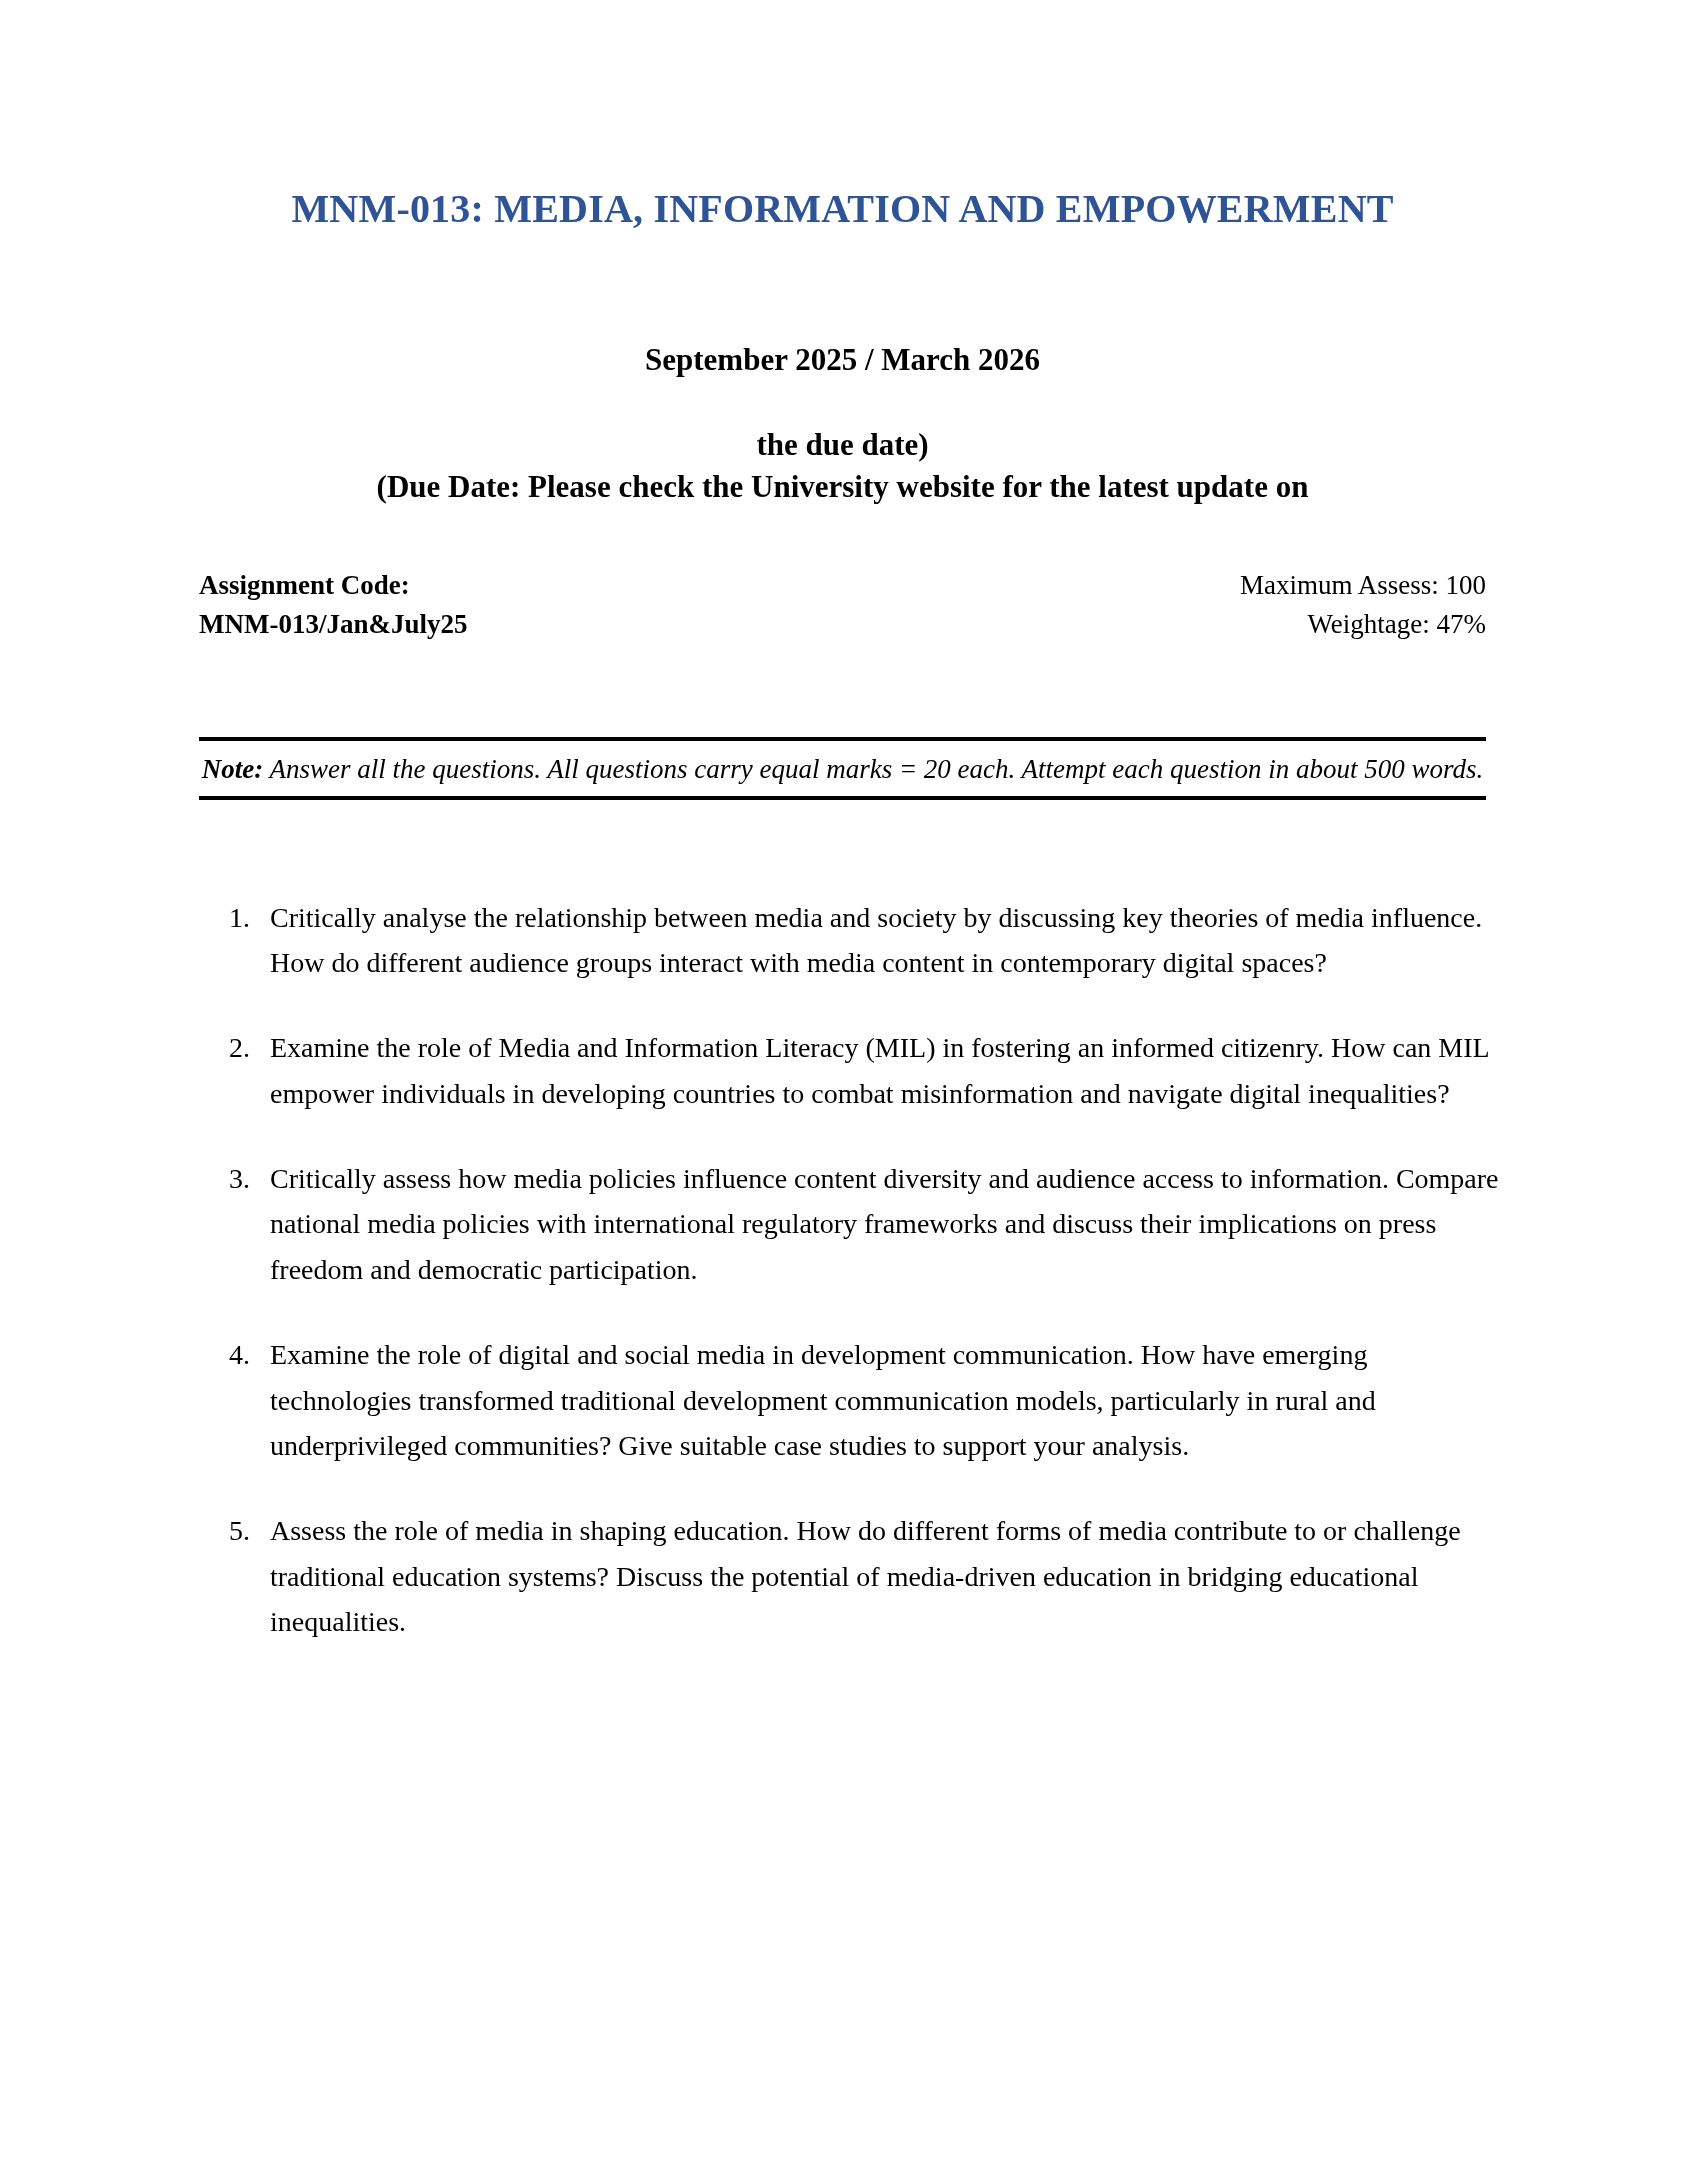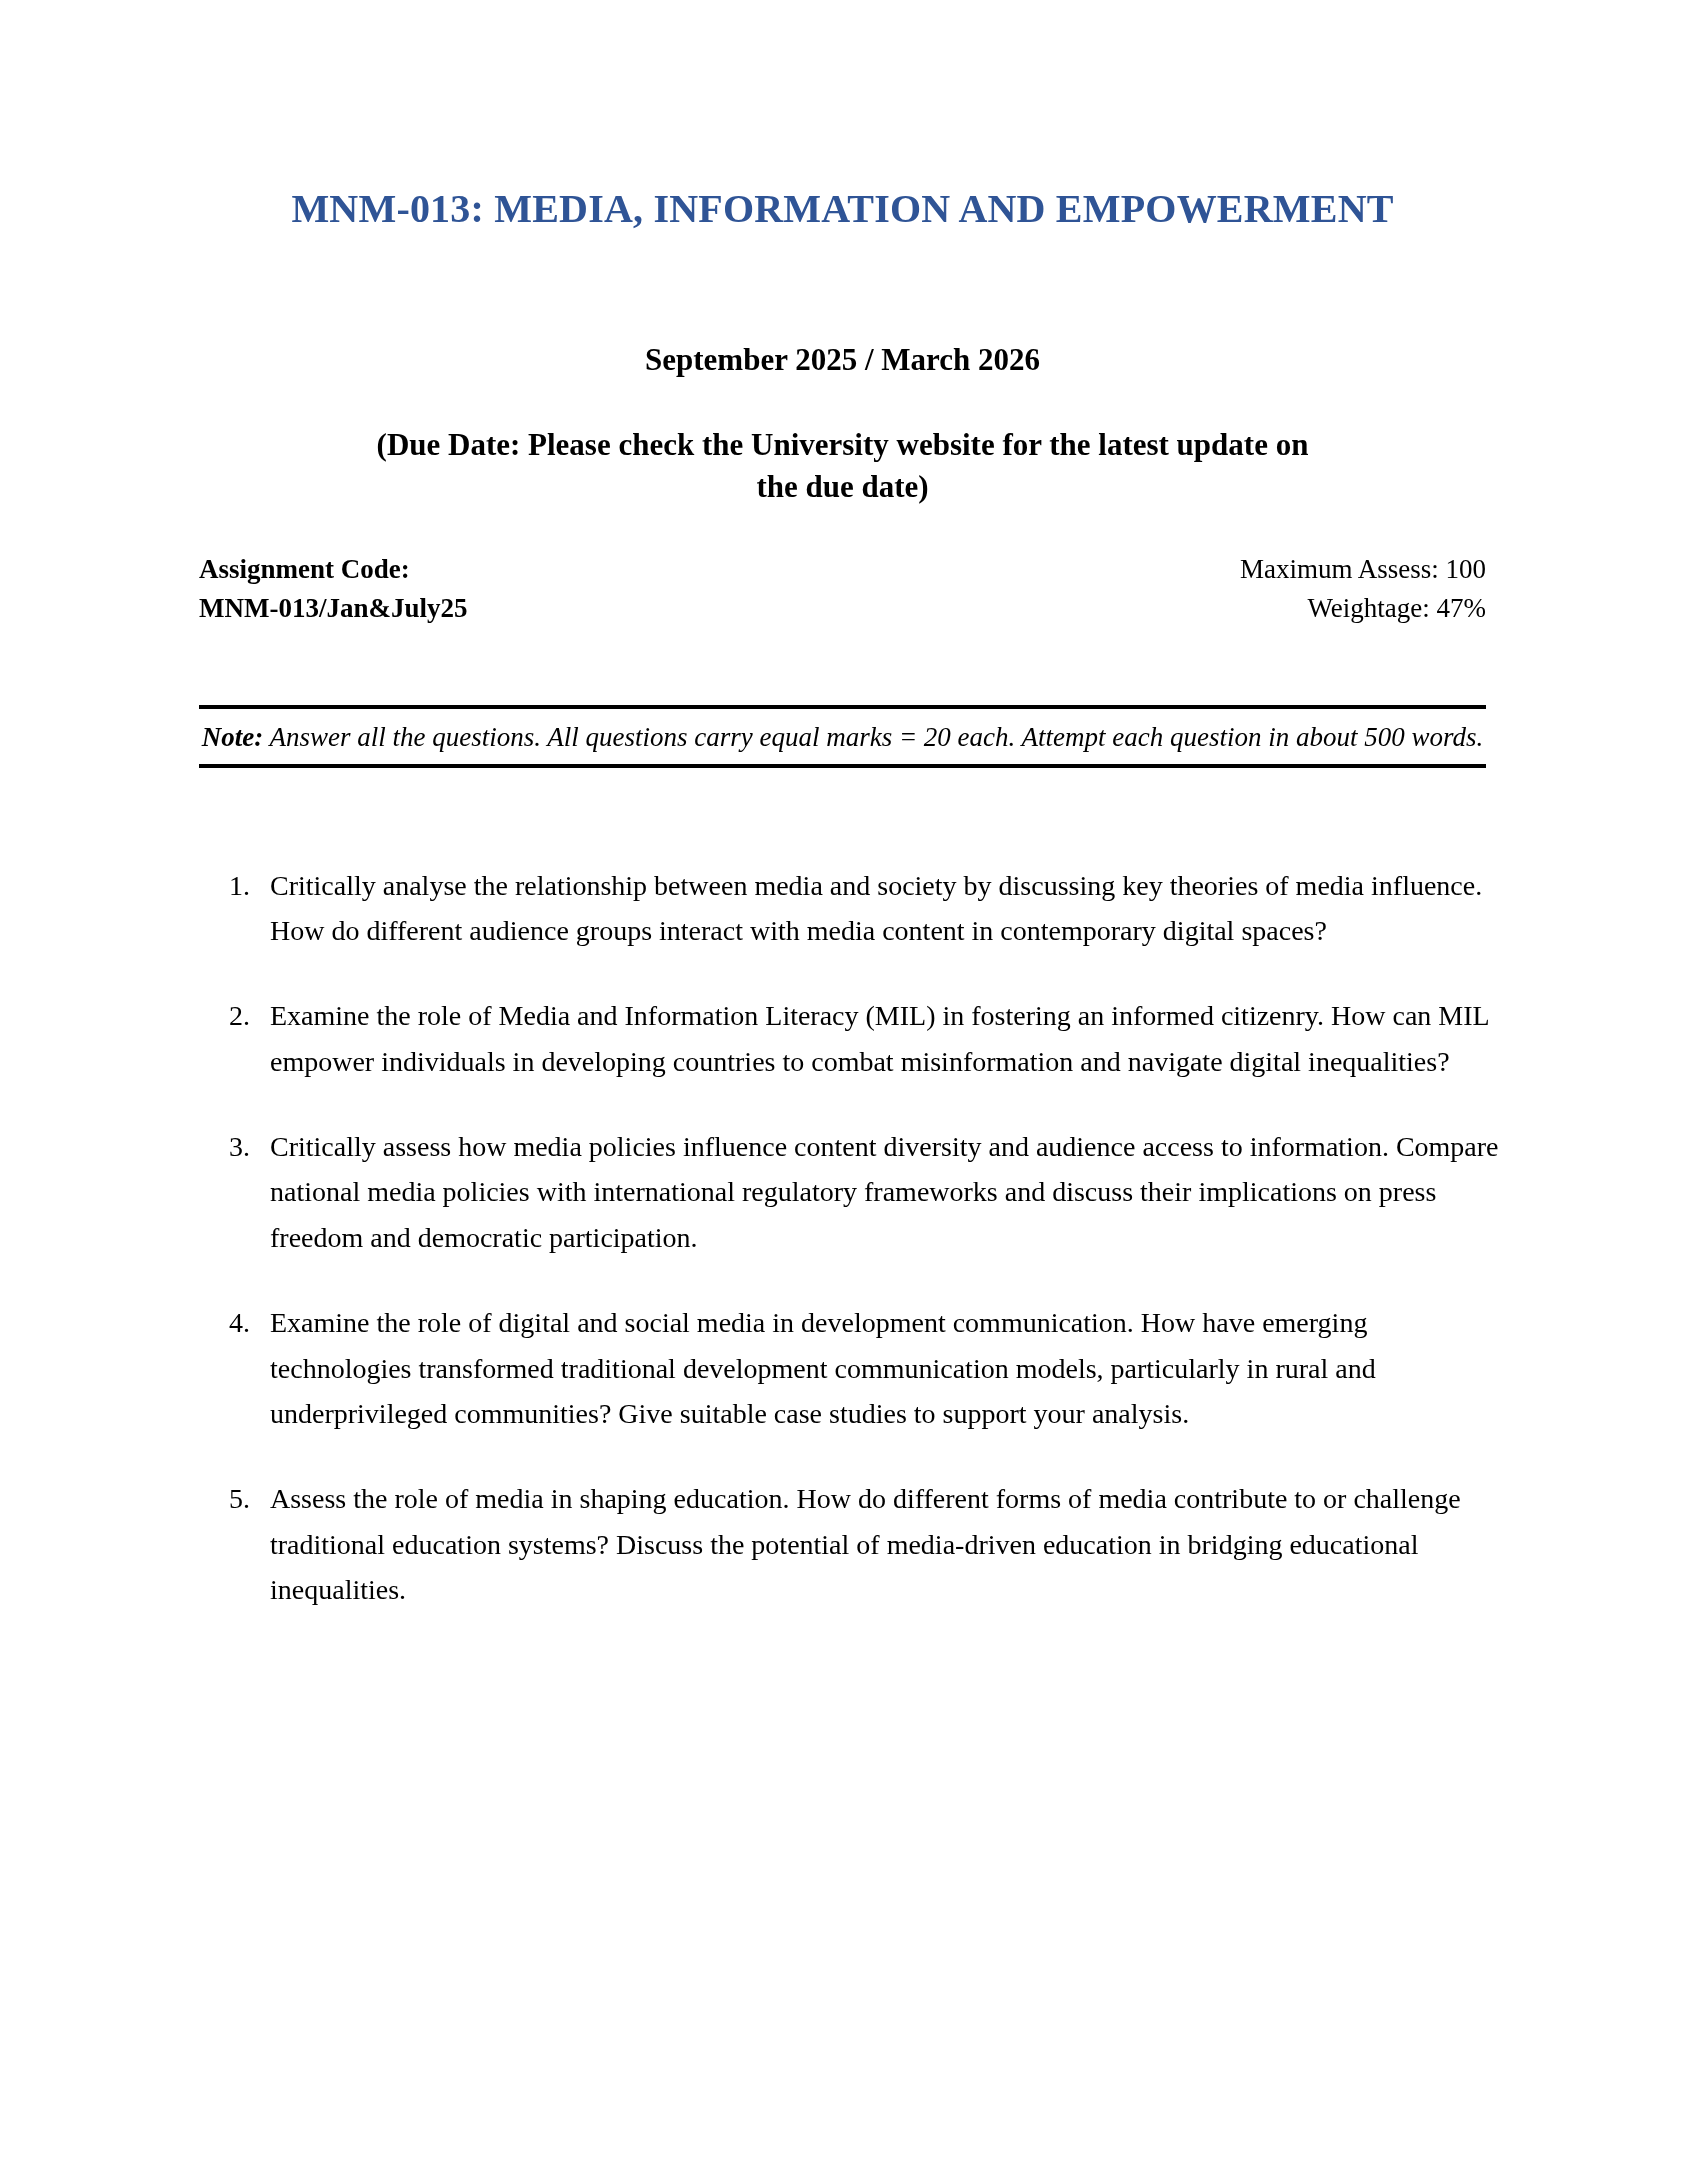--- a/index.html
+++ b/index.html
@@ -62,21 +62,21 @@
     margin: 0 auto;
     padding-top: 30px;
     width: 1218px;
   }
 
   
   .info-row {
     display: flex;
     justify-content: space-between;
     align-items: flex-start;
-    margin: 0 auto;
+    margin: 16px auto;
     padding-top: 42px;
     width: 1287px;
   }
   .info-left {
     text-align: left;
     font-weight: bold;
     font-size: 27px;
     line-height: 1.45;
   }
   .info-right {
@@ -141,22 +141,22 @@
 <body>
 
 <div class="page">
   <div class="content">
 
     <h1 class="doc-title">MNM-013: MEDIA, INFORMATION AND EMPOWERMENT</h1>
 
     <p class="session-line">September 2025 / March 2026</p>
 
     <div class="due-date-block">
+      <div>the due date)</div>
       <div>(Due Date: Please check the University website for the latest update on</div>
-      <div>the due date)</div>
     </div>
 
     <div class="info-row">
       <div class="info-left">
         <div>Assignment Code:</div>
         <div>MNM-013/Jan&amp;July25</div>
       </div>
       <div class="info-right">
         <div>Maximum Assess: 100</div>
         <div>Weightage: 47%</div>

